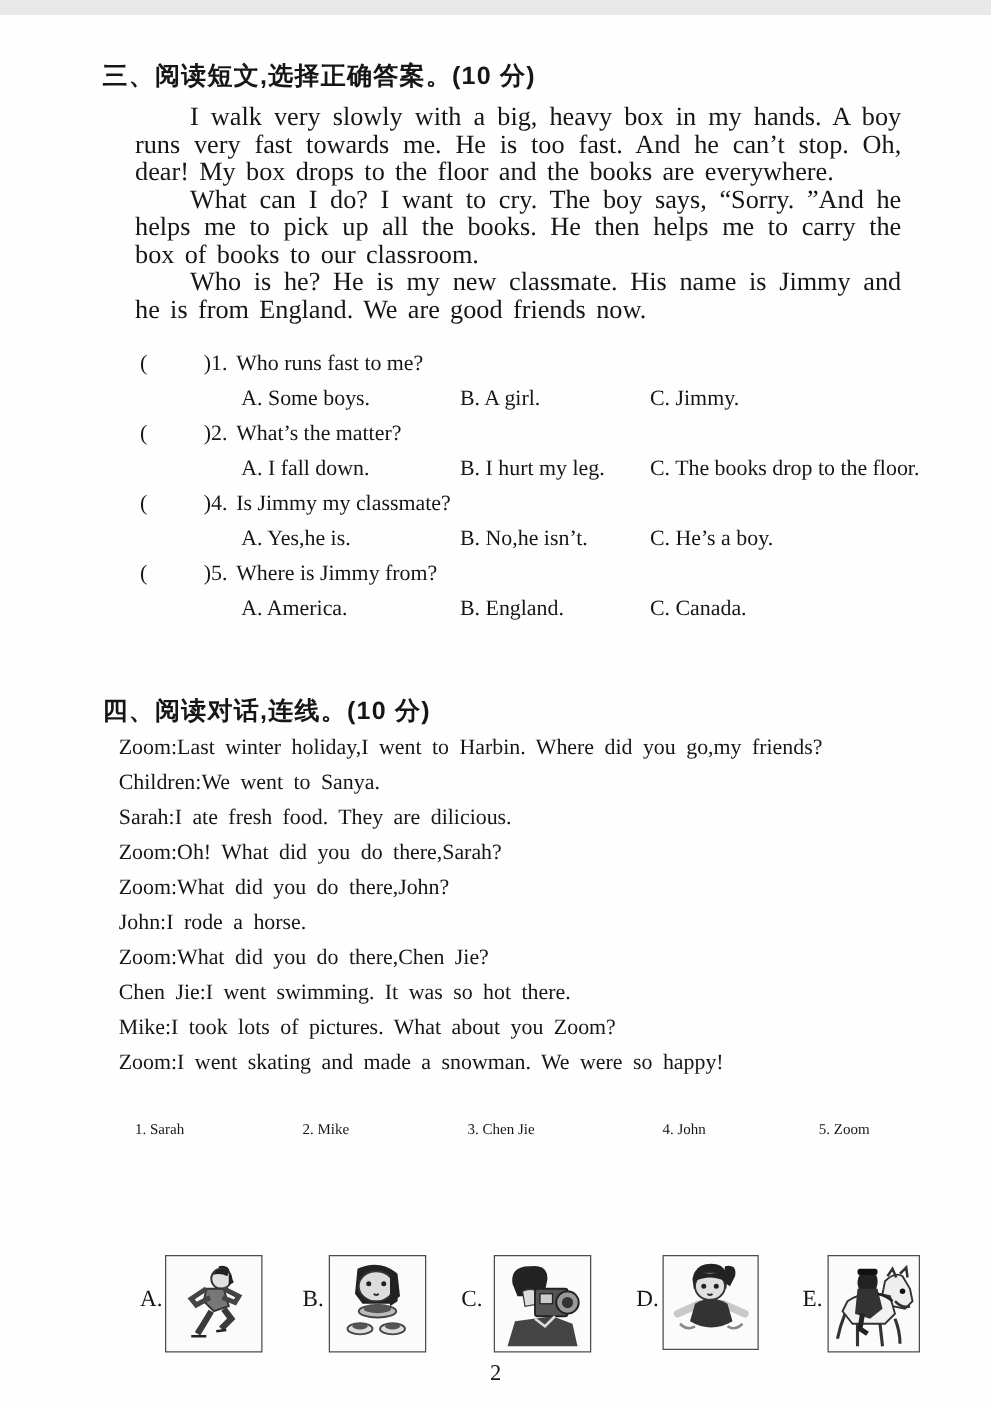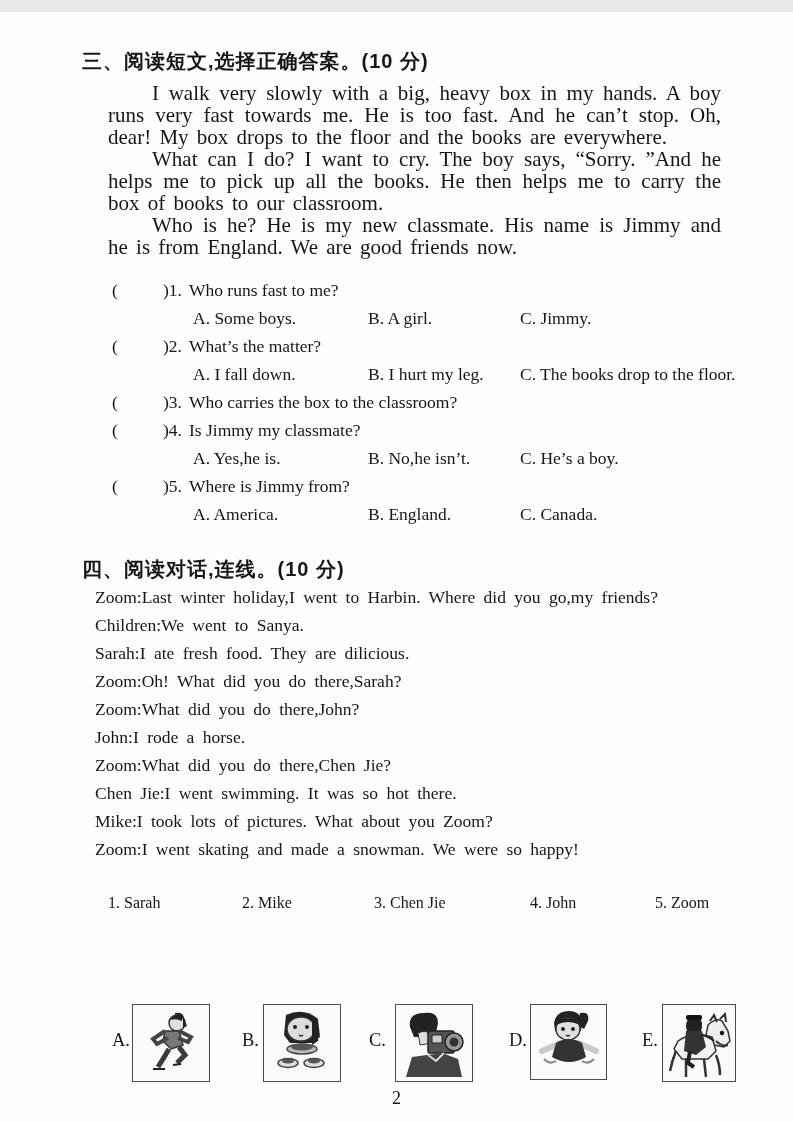--- a/index.html
+++ b/index.html
@@ -38,21 +38,21 @@
   .opt-b { left:260px; }
   .opt-c { left:412px; }
 
   .dialogue {
     position:absolute; left:95px; top:571px; width:640px;
     font-size:17.5px; line-height:28px; word-spacing:4px;
   }
   .d-line { height:28px; white-space:nowrap; }
 
   .names { position:absolute; left:0; top:877px; width:793px; height:28px;
-    font-size:16px; line-height:28px; }
+    font-size:12px; line-height:28px; }
   .name { position:absolute; top:0; white-space:nowrap; }
   .name-0 { left:108px; } .name-1 { left:242px; } .name-2 { left:374px; }
   .name-3 { left:530px; } .name-4 { left:655px; }
 
   .pics { position:absolute; left:0; top:0; width:793px; height:1122px; pointer-events:none; }
   .pic-label { position:absolute; top:1018px; font-size:18.5px; }
   .pl-0 { left:112px; } .pl-1 { left:242px; } .pl-2 { left:369px; }
   .pl-3 { left:509px; } .pl-4 { left:642px; }
   .pic-box {
     position:absolute; top:992px; width:78px; height:78px;
@@ -93,23 +93,20 @@
 
     <div class="q-line">
       <span class="q-paren">(</span><span class="q-num">)2.</span><span>What’s the matter?</span>
     </div>
     <div class="opt-row">
       <span class="opt opt-a">A. I fall down.</span>
       <span class="opt opt-b">B. I hurt my leg.</span>
       <span class="opt opt-c">C. The books drop to the floor.</span>
     </div>
 
-    <div class="q-line">
-      <span class="q-paren">(</span><span class="q-num">)3.</span><span>Who carries the box to the classroom?</span>
-    </div>
 
     <div class="q-line">
       <span class="q-paren">(</span><span class="q-num">)4.</span><span>Is Jimmy my classmate?</span>
     </div>
     <div class="opt-row">
       <span class="opt opt-a">A. Yes,he is.</span>
       <span class="opt opt-b">B. No,he isn’t.</span>
       <span class="opt opt-c">C. He’s a boy.</span>
     </div>
 

